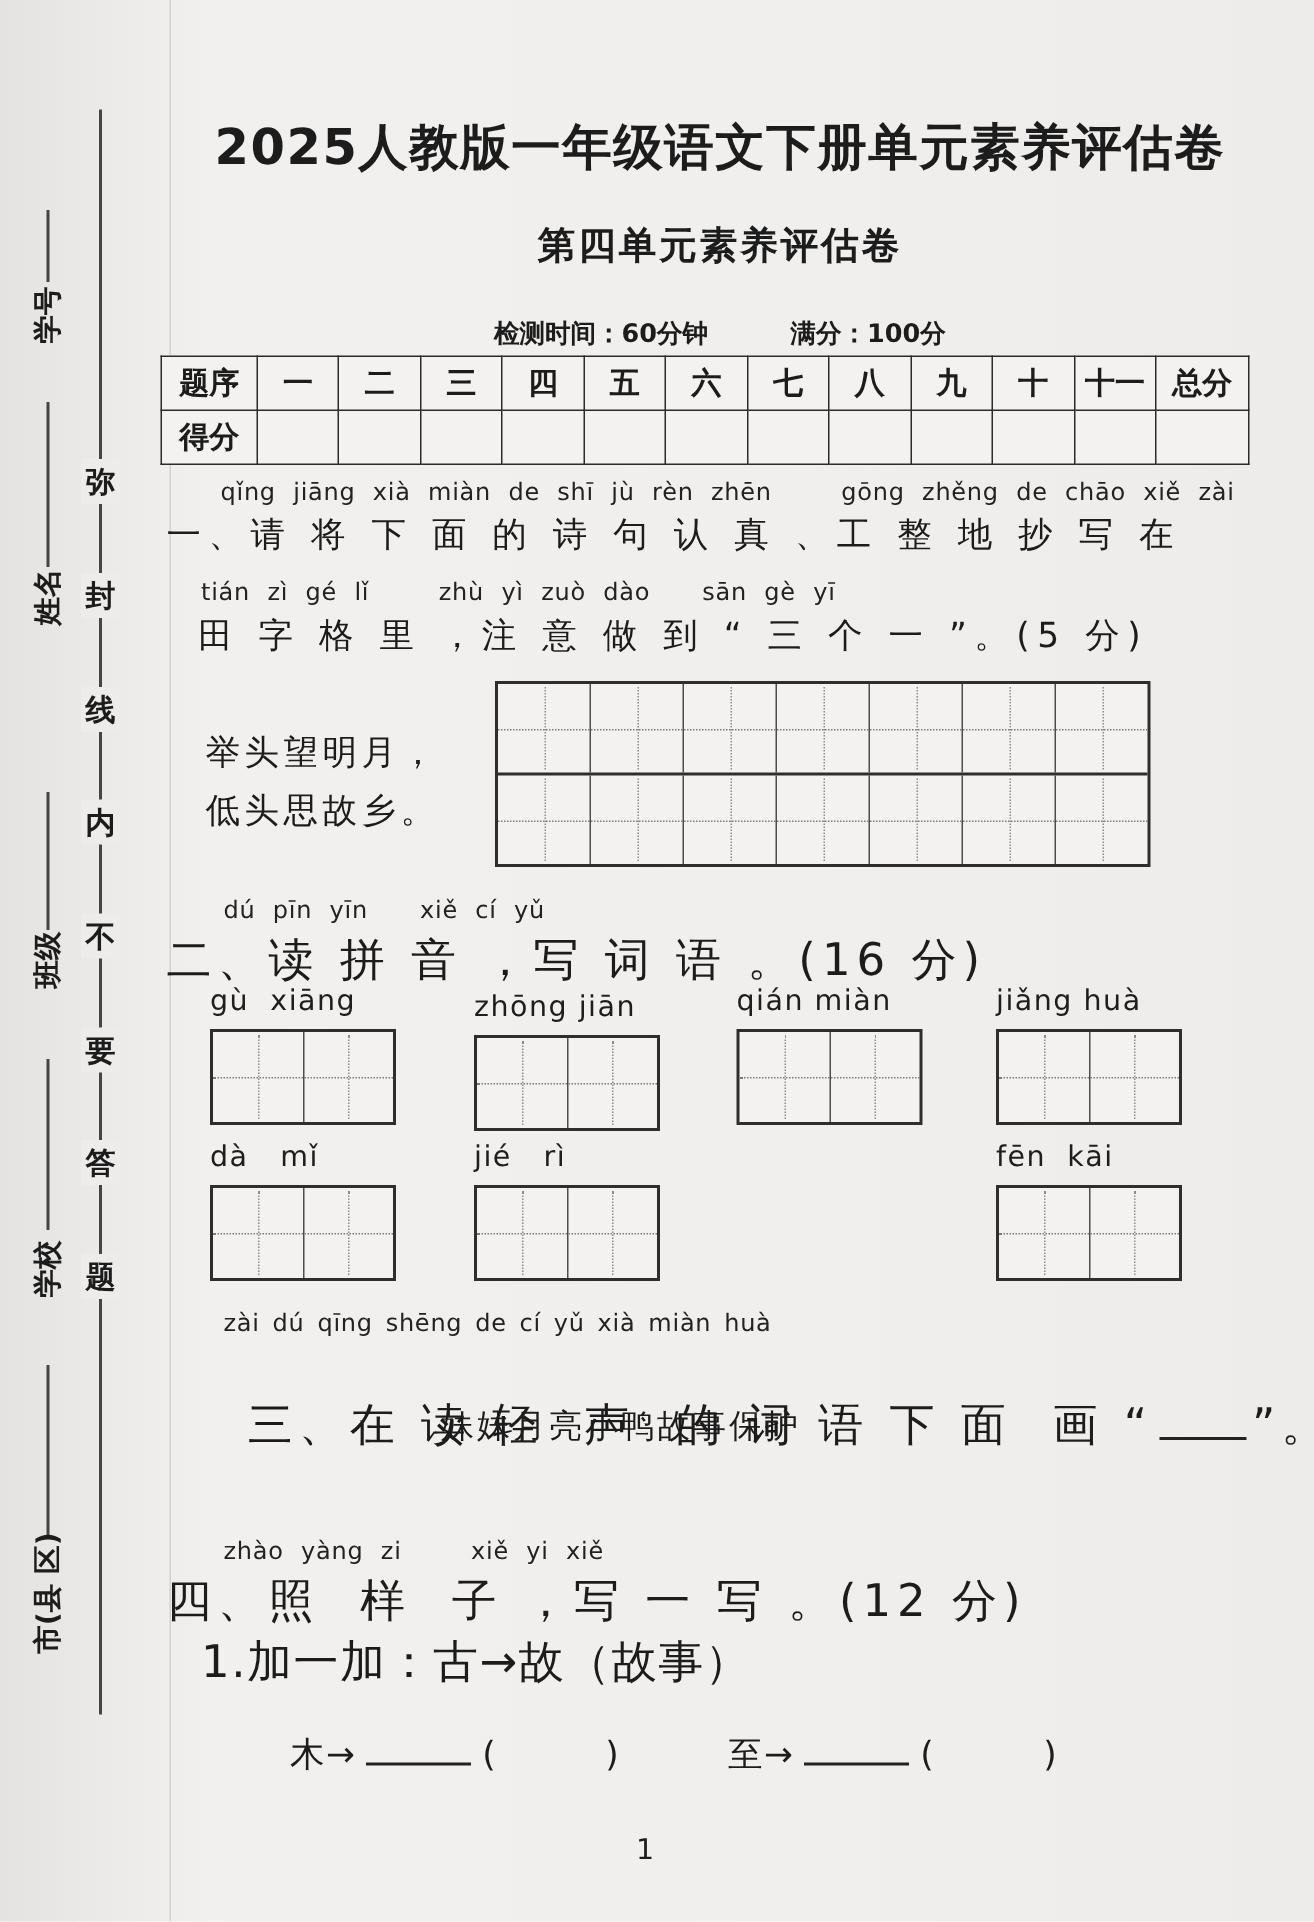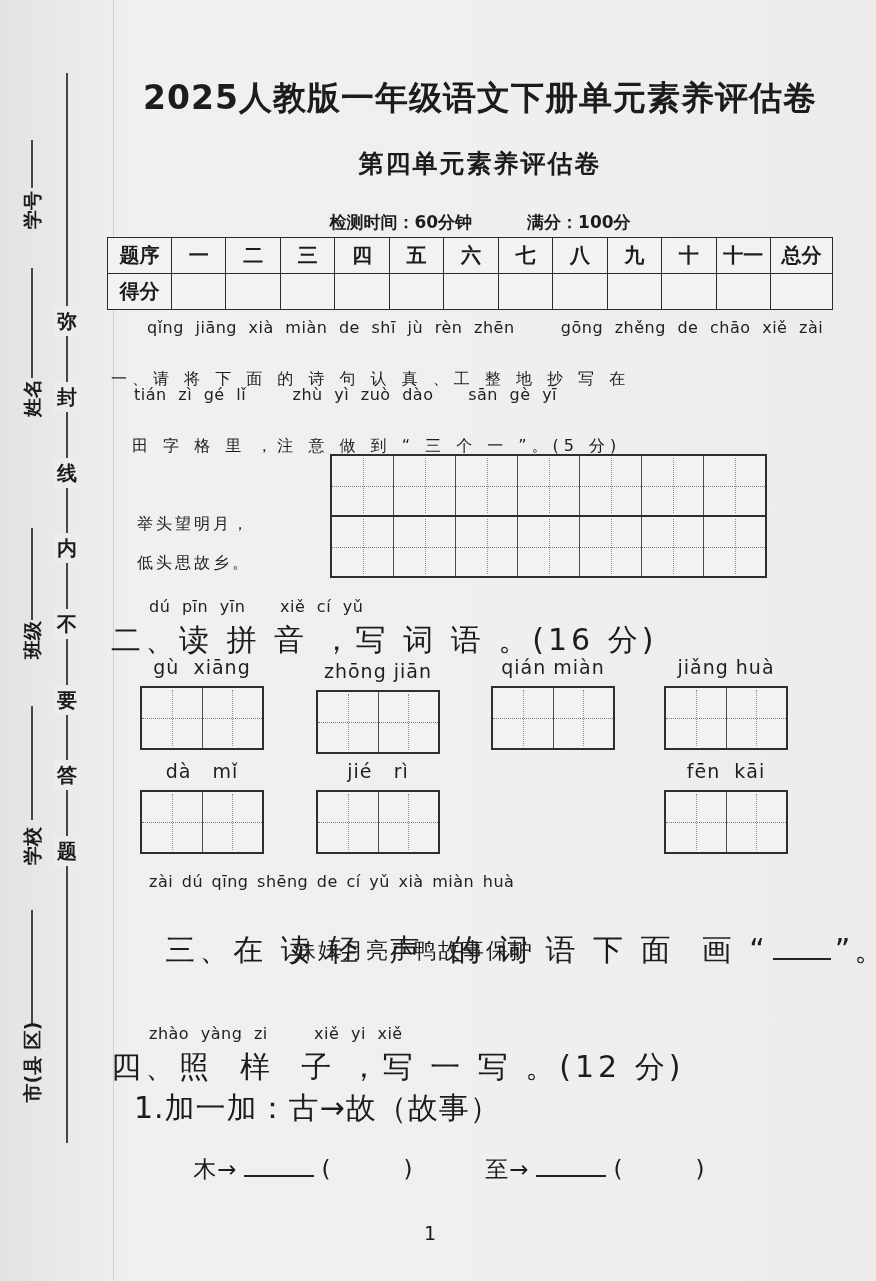--- a/index.html
+++ b/index.html
@@ -30,33 +30,33 @@
   table.score{
     position:absolute;left:107px;top:237px;width:726px;
     border-collapse:collapse;table-layout:fixed;background:#f3f2f0;
   }
   table.score td{
     border:1.5px solid #2b2b2b;height:35px;text-align:center;
     font-size:20px;font-weight:bold;padding:0;
   }
   
   .pinyin{position:absolute;font-size:16px;letter-spacing:.5px;word-spacing:6px;white-space:pre;color:#222;}
-  .hline{position:absolute;font-size:16px;letter-spacing:5px;white-space:pre;margin-top:28px;}
+  .hline{position:absolute;font-size:23px;letter-spacing:5px;white-space:pre;}
   .hline2{position:absolute;font-size:30px;letter-spacing:4px;white-space:pre;}
   
   .tzgrid{position:absolute;left:330px;top:454px;border:2px solid #2e2e2e;background:#f3f2f0;}
   .tzrow{display:flex;border-bottom:2px solid #2e2e2e;}
   .tzrow:last-child{border-bottom:none;}
   .tzcell{position:relative;width:61px;height:59px;border-right:1px solid #4d4d4d;}
   .tzcell:last-child{border-right:none;}
   .tzcell::before{content:"";position:absolute;left:50%;top:2px;bottom:2px;border-left:1px dotted #8d8d8d;}
   .tzcell::after{content:"";position:absolute;top:50%;left:0;right:0;border-top:1px dotted #7a7a7a;}
   
   .wgroup{position:absolute;width:124px;}
-  .wpinyin{height:30px;text-align:center;font-size:19px;letter-spacing:1px;white-space:pre;color:#1e1e1e;}
+  .wpinyin{height:30px;font-size:19px;letter-spacing:1px;white-space:pre;color:#1e1e1e;}
   .wbox{display:flex;border:2px solid #2e2e2e;background:#f3f2f0;width:120px;}
   .wcell{position:relative;width:60px;height:60px;border-right:1px solid #4d4d4d;}
   .wcell:last-child{border-right:none;}
   .wcell::before{content:"";position:absolute;left:50%;top:2px;bottom:2px;border-left:1px dotted #8d8d8d;}
   .wcell::after{content:"";position:absolute;top:50%;left:0;right:0;border-top:1px dotted #7a7a7a;}
   
   .wordrow{position:absolute;left:138px;width:552px;display:flex;justify-content:center;
            font-size:22px;letter-spacing:2px;}
   .q3blank{display:inline-block;width:58px;height:6px;border-bottom:2.5px solid #222;margin:0 4px;}
   

